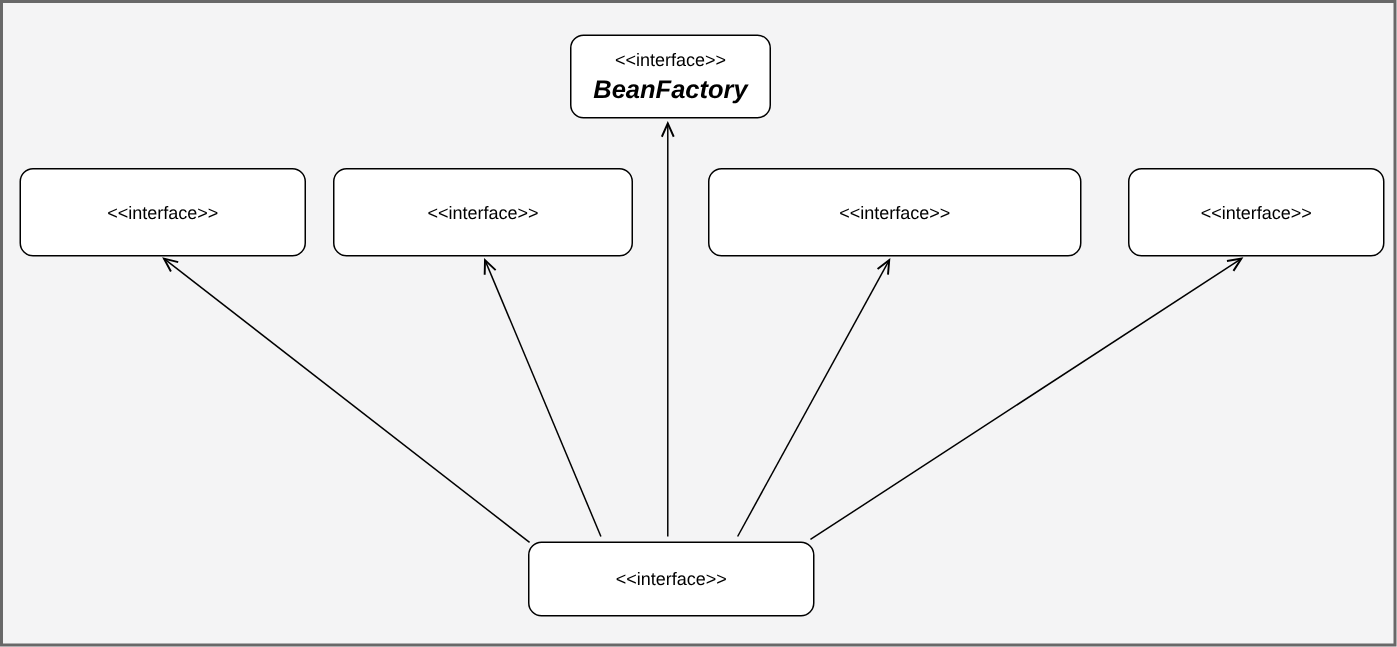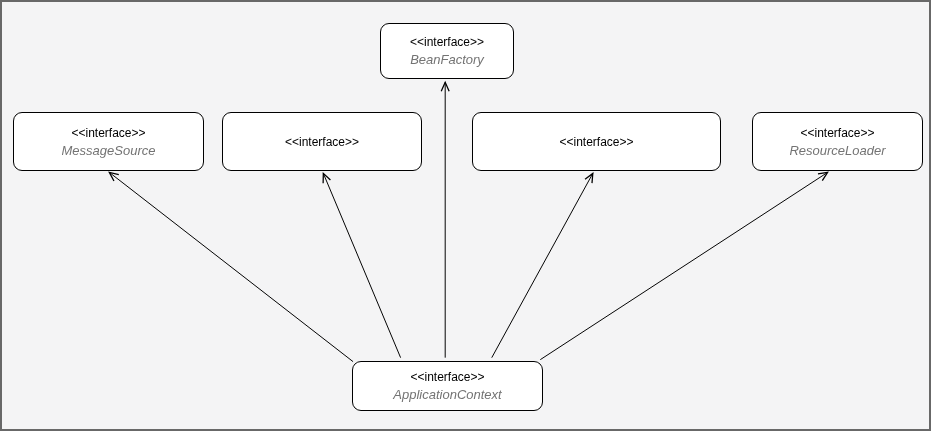--- a/index.html
+++ b/index.html
@@ -36,24 +36,24 @@
     gap: 5px;
     z-index: 2;
   }
   .node .stereotype {
     font-size: 12px;
     color: #000000;
     line-height: 1;
     white-space: nowrap;
   }
   .node .name {
-    font-size: 13px;
-    font-weight: normal;
+    font-size: 17px;
+    font-weight: bold;
     font-style: italic;
-    color: #737373;
+    color: #000000;
     line-height: 1;
     white-space: nowrap;
   }
   
   #node-beanfactory            { left: 378px; top: 21px;  width: 134px; height: 56px; }
   #node-messagesource          { left: 11px;  top: 110px; width: 191px; height: 59px; }
   #node-environmentcapable     { left: 220px; top: 110px; width: 200px; height: 59px; }
   #node-applicationeventpublisher { left: 470px; top: 110px; width: 249px; height: 59px; }
   #node-resourceloader         { left: 750px; top: 110px; width: 171px; height: 59px; }
   #node-applicationcontext     { left: 350px; top: 359px; width: 191px; height: 50px; }
@@ -76,34 +76,31 @@
     <line x1="541" y1="361" x2="831" y2="172" stroke="#000000" stroke-width="1" marker-end="url(#openArrow)"></line>
   </svg>
 
   <div class="node" id="node-beanfactory">
     <span class="stereotype">&lt;&lt;interface&gt;&gt;</span>
     <span class="name">BeanFactory</span>
   </div>
 
   <div class="node" id="node-messagesource">
     <span class="stereotype">&lt;&lt;interface&gt;&gt;</span>
-    <span class="name">MessageSource</span>
   </div>
 
   <div class="node" id="node-environmentcapable">
     <span class="stereotype">&lt;&lt;interface&gt;&gt;</span>
   </div>
 
   <div class="node" id="node-applicationeventpublisher">
     <span class="stereotype">&lt;&lt;interface&gt;&gt;</span>
   </div>
 
   <div class="node" id="node-resourceloader">
     <span class="stereotype">&lt;&lt;interface&gt;&gt;</span>
-    <span class="name">ResourceLoader</span>
   </div>
 
   <div class="node" id="node-applicationcontext">
     <span class="stereotype">&lt;&lt;interface&gt;&gt;</span>
-    <span class="name">ApplicationContext</span>
   </div>
 
 </div>
 
 </body></html>

